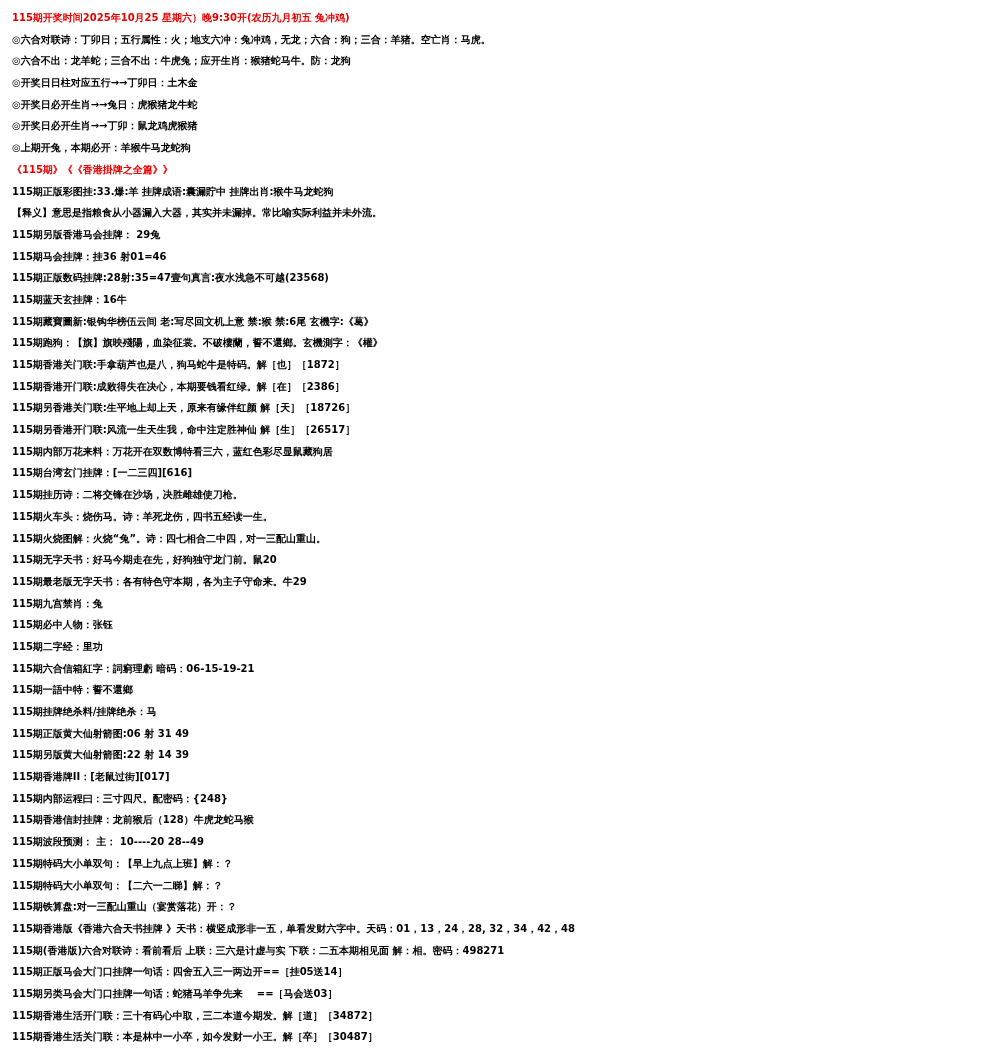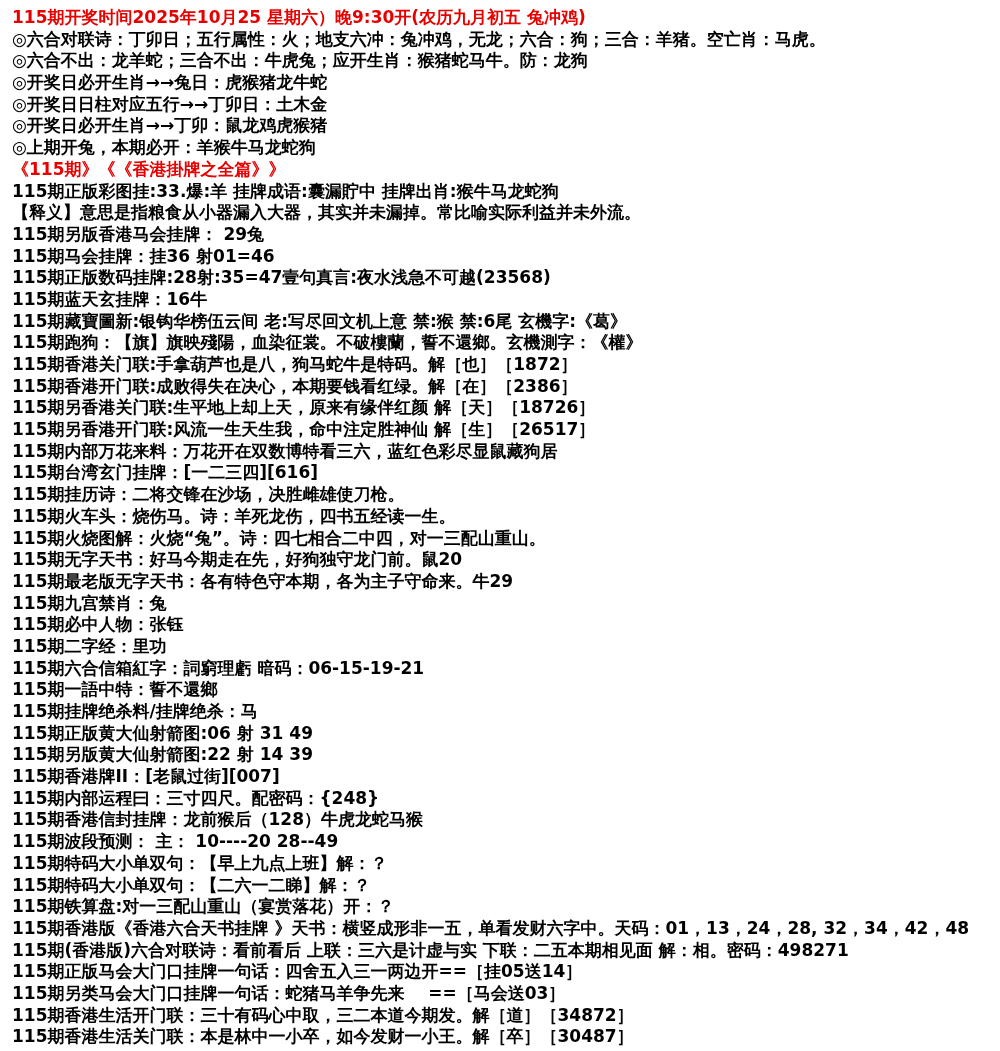--- a/index.html
+++ b/index.html
@@ -11,41 +11,41 @@
     width: 1000px;
     height: 1051px;
     box-sizing: border-box;
     padding: 7px 4px 0 12px;
     background: #ffffff;
     overflow: hidden;
   }
   .text-line {
     font-family: "DejaVu Sans", "Liberation Sans", sans-serif;
     font-weight: bold;
-    font-size: 17px;
+    font-size: 10px;
     line-height: 21.7px;
     height: 21.7px;
     color: #000000;
     white-space: pre;
     letter-spacing: 0px;
   }
   .text-line.red {
     color: #e60000;
   }
 </style>
 </head>
 <body>
 
 <div class="page">
   <div id="lines-container">
       <div class="text-line red">115期开奖时间2025年10月25 星期六）晚9:30开(农历九月初五 兔冲鸡)</div>
       <div class="text-line">◎六合对联诗：丁卯日；五行属性：火；地支六冲：兔冲鸡，无龙；六合：狗；三合：羊猪。空亡肖：马虎。</div>
       <div class="text-line">◎六合不出：龙羊蛇；三合不出：牛虎兔；应开生肖：猴猪蛇马牛。防：龙狗</div>
+      <div class="text-line">◎开奖日日柱对应五行→→丁卯日：土木金</div>
       <div class="text-line">◎开奖日必开生肖→→兔日：虎猴猪龙牛蛇</div>
-      <div class="text-line">◎开奖日日柱对应五行→→丁卯日：土木金</div>
       <div class="text-line">◎开奖日必开生肖→→丁卯：鼠龙鸡虎猴猪</div>
       <div class="text-line">◎上期开兔，本期必开：羊猴牛马龙蛇狗</div>
       <div class="text-line red">《115期》《《香港掛牌之全篇》》</div>
       <div class="text-line">115期正版彩图挂:33.爆:羊 挂牌成语:囊漏貯中 挂牌出肖:猴牛马龙蛇狗</div>
       <div class="text-line">【释义】意思是指粮食从小器漏入大器，其实并未漏掉。常比喻实际利益并未外流。</div>
       <div class="text-line">115期另版香港马会挂牌： 29兔</div>
       <div class="text-line">115期马会挂牌：挂36 射01=46</div>
       <div class="text-line">115期正版数码挂牌:28射:35=47壹句真言:夜水浅急不可越(23568)</div>
       <div class="text-line">115期蓝天玄挂牌：16牛</div>
       <div class="text-line">115期藏寶圖新:银钩华榜伍云间 老:写尽回文机上意 禁:猴 禁:6尾 玄機字:《葛》</div>
@@ -62,21 +62,21 @@
       <div class="text-line">115期无字天书：好马今期走在先，好狗独守龙门前。鼠20</div>
       <div class="text-line">115期最老版无字天书：各有特色守本期，各为主子守命来。牛29</div>
       <div class="text-line">115期九宫禁肖：兔</div>
       <div class="text-line">115期必中人物：张钰</div>
       <div class="text-line">115期二字经：里功</div>
       <div class="text-line">115期六合信箱紅字：詞窮理虧 暗码：06-15-19-21</div>
       <div class="text-line">115期一語中特：誓不還鄉</div>
       <div class="text-line">115期挂牌绝杀料/挂牌绝杀：马</div>
       <div class="text-line">115期正版黄大仙射箭图:06 射 31 49</div>
       <div class="text-line">115期另版黄大仙射箭图:22 射 14 39</div>
-      <div class="text-line">115期香港牌II：[老鼠过街][007]</div>
+      <div class="text-line">115期香港牌II：[老鼠过街][017]</div>
       <div class="text-line">115期内部运程曰：三寸四尺。配密码：{248}</div>
       <div class="text-line">115期香港信封挂牌：龙前猴后（128）牛虎龙蛇马猴</div>
       <div class="text-line">115期波段预测： 主： 10----20 28--49</div>
       <div class="text-line">115期特码大小单双句：【早上九点上班】解：？</div>
       <div class="text-line">115期特码大小单双句：【二六一二睇】解：？</div>
       <div class="text-line">115期铁算盘:对一三配山重山（宴赏落花）开：？</div>
       <div class="text-line">115期香港版《香港六合天书挂牌 》天书：横竖成形非一五，单看发财六字中。天码：01，13，24，28, 32，34，42，48</div>
       <div class="text-line">115期(香港版)六合对联诗：看前看后 上联：三六是计虚与实 下联：二五本期相见面 解：相。密码：498271</div>
       <div class="text-line">115期正版马会大门口挂牌一句话：四舍五入三一两边开==［挂05送14］</div>
       <div class="text-line">115期另类马会大门口挂牌一句话：蛇猪马羊争先来    ==［马会送03］</div>

